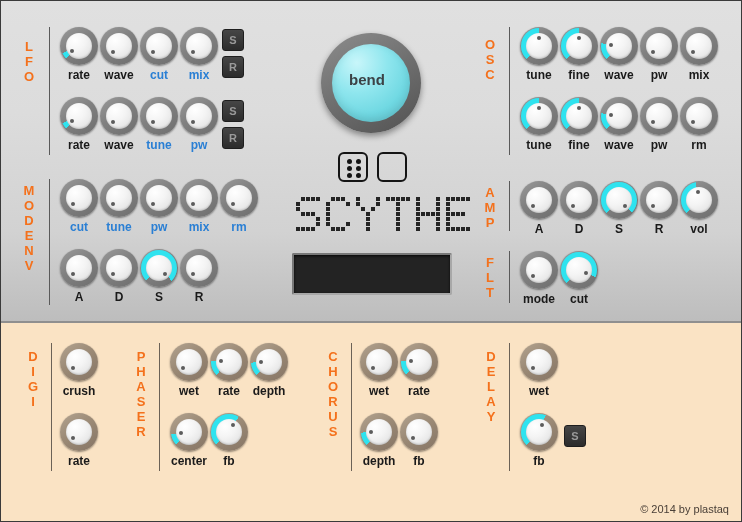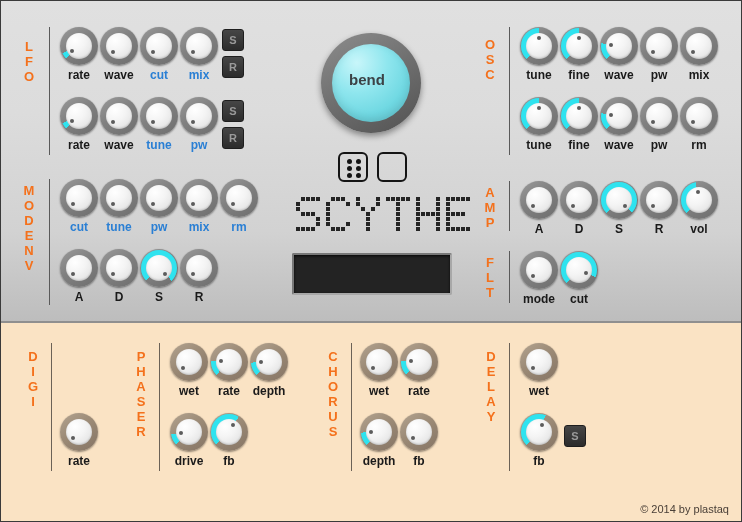--- a/index.html
+++ b/index.html
@@ -696,20 +696,28 @@
     <div class="sec-label" style="left:482px; top:24px;">
         <span>D</span>
         <span>E</span>
         <span>L</span>
         <span>A</span>
         <span>Y</span>
       </div>
     <div class="divider" style="left:508px; top:18px; height:128px;"></div>
 
     <div id="footer">© 2014 by plastaq</div>
+  <div class="knob-cell" style="left: 55px; top: 18px;">
+        <div class="knob">
+          <div class="ring"></div>
+          <div class="face"></div>
+          <div class="dot" style="margin-left: -7.7px; margin-top: 3.7px;"></div>
+        </div>
+        <div class="knob-label">crush</div>
+      </div>
       <div class="knob-cell" style="left: 55px; top: 88px;">
         <div class="knob">
           <div class="ring"></div>
           <div class="face"></div>
           <div class="dot" style="margin-left: -7.7px; margin-top: 3.7px;"></div>
         </div>
         <div class="knob-label">rate</div>
       </div>
       <div class="knob-cell" style="left: 165px; top: 18px;">
         <div class="knob">
@@ -737,21 +745,21 @@
         </div>
         <div class="knob-label">depth</div>
       </div>
       <div class="knob-cell" style="left: 165px; top: 88px;">
         <div class="knob">
           <div class="ring"></div>
           <div class="arc" style="background: conic-gradient(from 225deg, rgb(47, 227, 239) 0deg, rgb(47, 227, 239) 37.8deg, rgba(0, 0, 0, 0) 37.8deg, rgba(0, 0, 0, 0) 360deg);"></div>
           <div class="face"></div>
           <div class="dot" style="margin-left: -9.9px; margin-top: -0.9px;"></div>
         </div>
-        <div class="knob-label">drive</div>
+        <div class="knob-label">center</div>
       </div>
       <div class="knob-cell" style="left: 205px; top: 88px;">
         <div class="knob">
           <div class="ring"></div>
           <div class="arc" style="background: conic-gradient(from 225deg, rgb(47, 227, 239) 0deg, rgb(47, 227, 239) 167.4deg, rgba(0, 0, 0, 0) 167.4deg, rgba(0, 0, 0, 0) 360deg);"></div>
           <div class="face"></div>
           <div class="dot" style="margin-left: 2.2px; margin-top: -8.8px;"></div>
         </div>
         <div class="knob-label">fb</div>
       </div>

